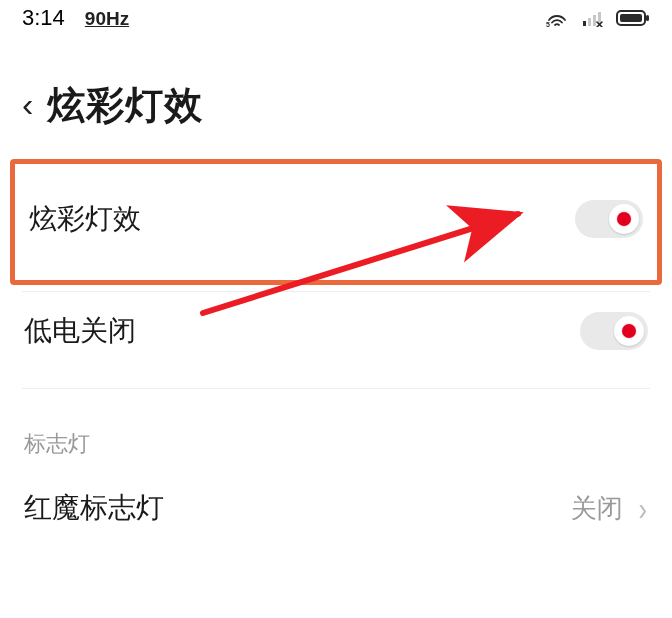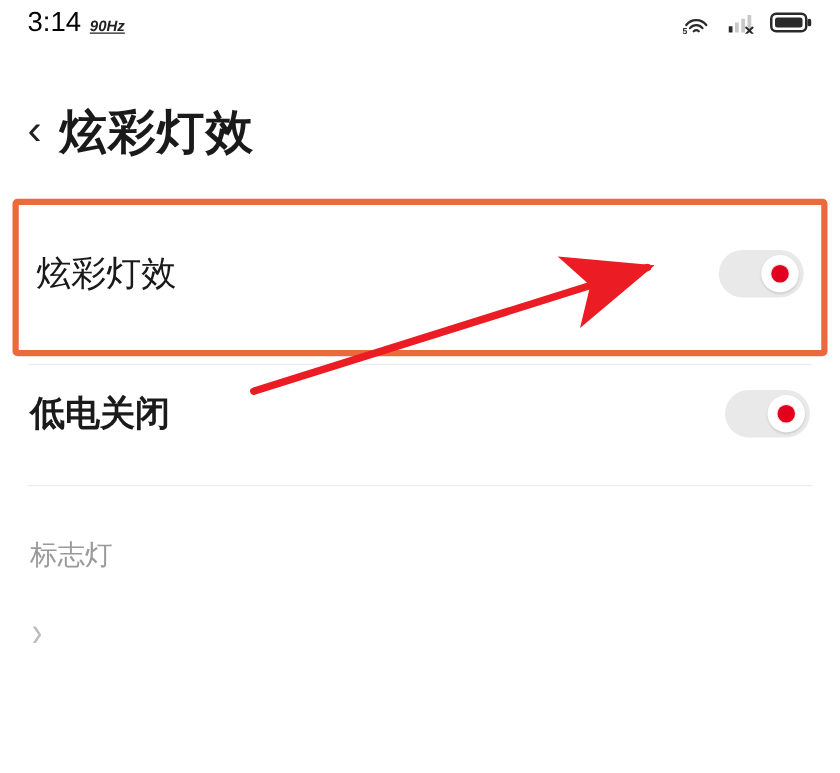--- a/index.html
+++ b/index.html
@@ -17,26 +17,25 @@
       justify-content: space-between;
       padding: 8px 22px 8px 22px;
       height: 36px;
       font-size: 20px;
       font-weight: 500;
       color: #000;
     }
     .status-left {
       display: flex;
       align-items: baseline;
-      gap: 7px;
+      gap: 20px;
     }
     .status-time { font-size: 22px; font-weight: 500; }
     .status-hz {
-      font-size: 12px;
-      font-style: italic;
+      font-size: 19px;
       text-decoration: underline;
       font-weight: 600;
       color: #222;
     }
     .status-right {
       display: flex;
       align-items: center;
       gap: 10px;
     }
     .status-icon { width: 26px; height: 20px; display: inline-flex; align-items: center; justify-content: center; }
@@ -56,21 +55,21 @@
       display: flex;
       align-items: center;
       justify-content: space-between;
     }
     .row {
       display: flex;
       align-items: center;
       justify-content: space-between;
       padding: 30px 24px 30px 24px;
     }
-    .row-with-sub { display:block; padding: 20px 24px 26px 24px; font-weight: bold; }
+    .row-with-sub { display:block; padding: 20px 24px 26px 24px; }
     .row-top { display:flex; align-items:center; justify-content:space-between; }
     .row-label { font-size: 28px; color:#1a1a1a; }
     .row-sub { font-size: 22px; color:#9a9a9a; margin-top: 6px; }
     .toggle {
       width: 68px; height: 38px;
       background: #e9e9ea;
       border-radius: 20px;
       position: relative;
     }
     .toggle-knob {
@@ -175,21 +174,23 @@
   </div>
 </div>
 
 <div class="divider" style="margin-top:12px;"></div>
 
 <div class="section-spacer"></div>
 
 <div class="section-title">标志灯</div>
 
 <div class="row" style="padding-top:30px; padding-bottom:22px;">
+  <span class="row-label">红魔标志灯</span>
   <div class="row-right">
+    <span class="row-value">关闭</span>
     <span class="chev-right">›</span>
   </div>
 </div>
 
 <svg class="anno-arrow" style="left:198px; top:196px;" width="342" height="122" viewBox="0 0 342 122">
   <defs>
     <marker id="arrhead" markerWidth="14" markerHeight="14" refX="11" refY="5" orient="auto">
       <path d="M0,0 L12,5 L0,10 L3,5 Z" fill="#ec1c24"></path>
     </marker>
   </defs>

